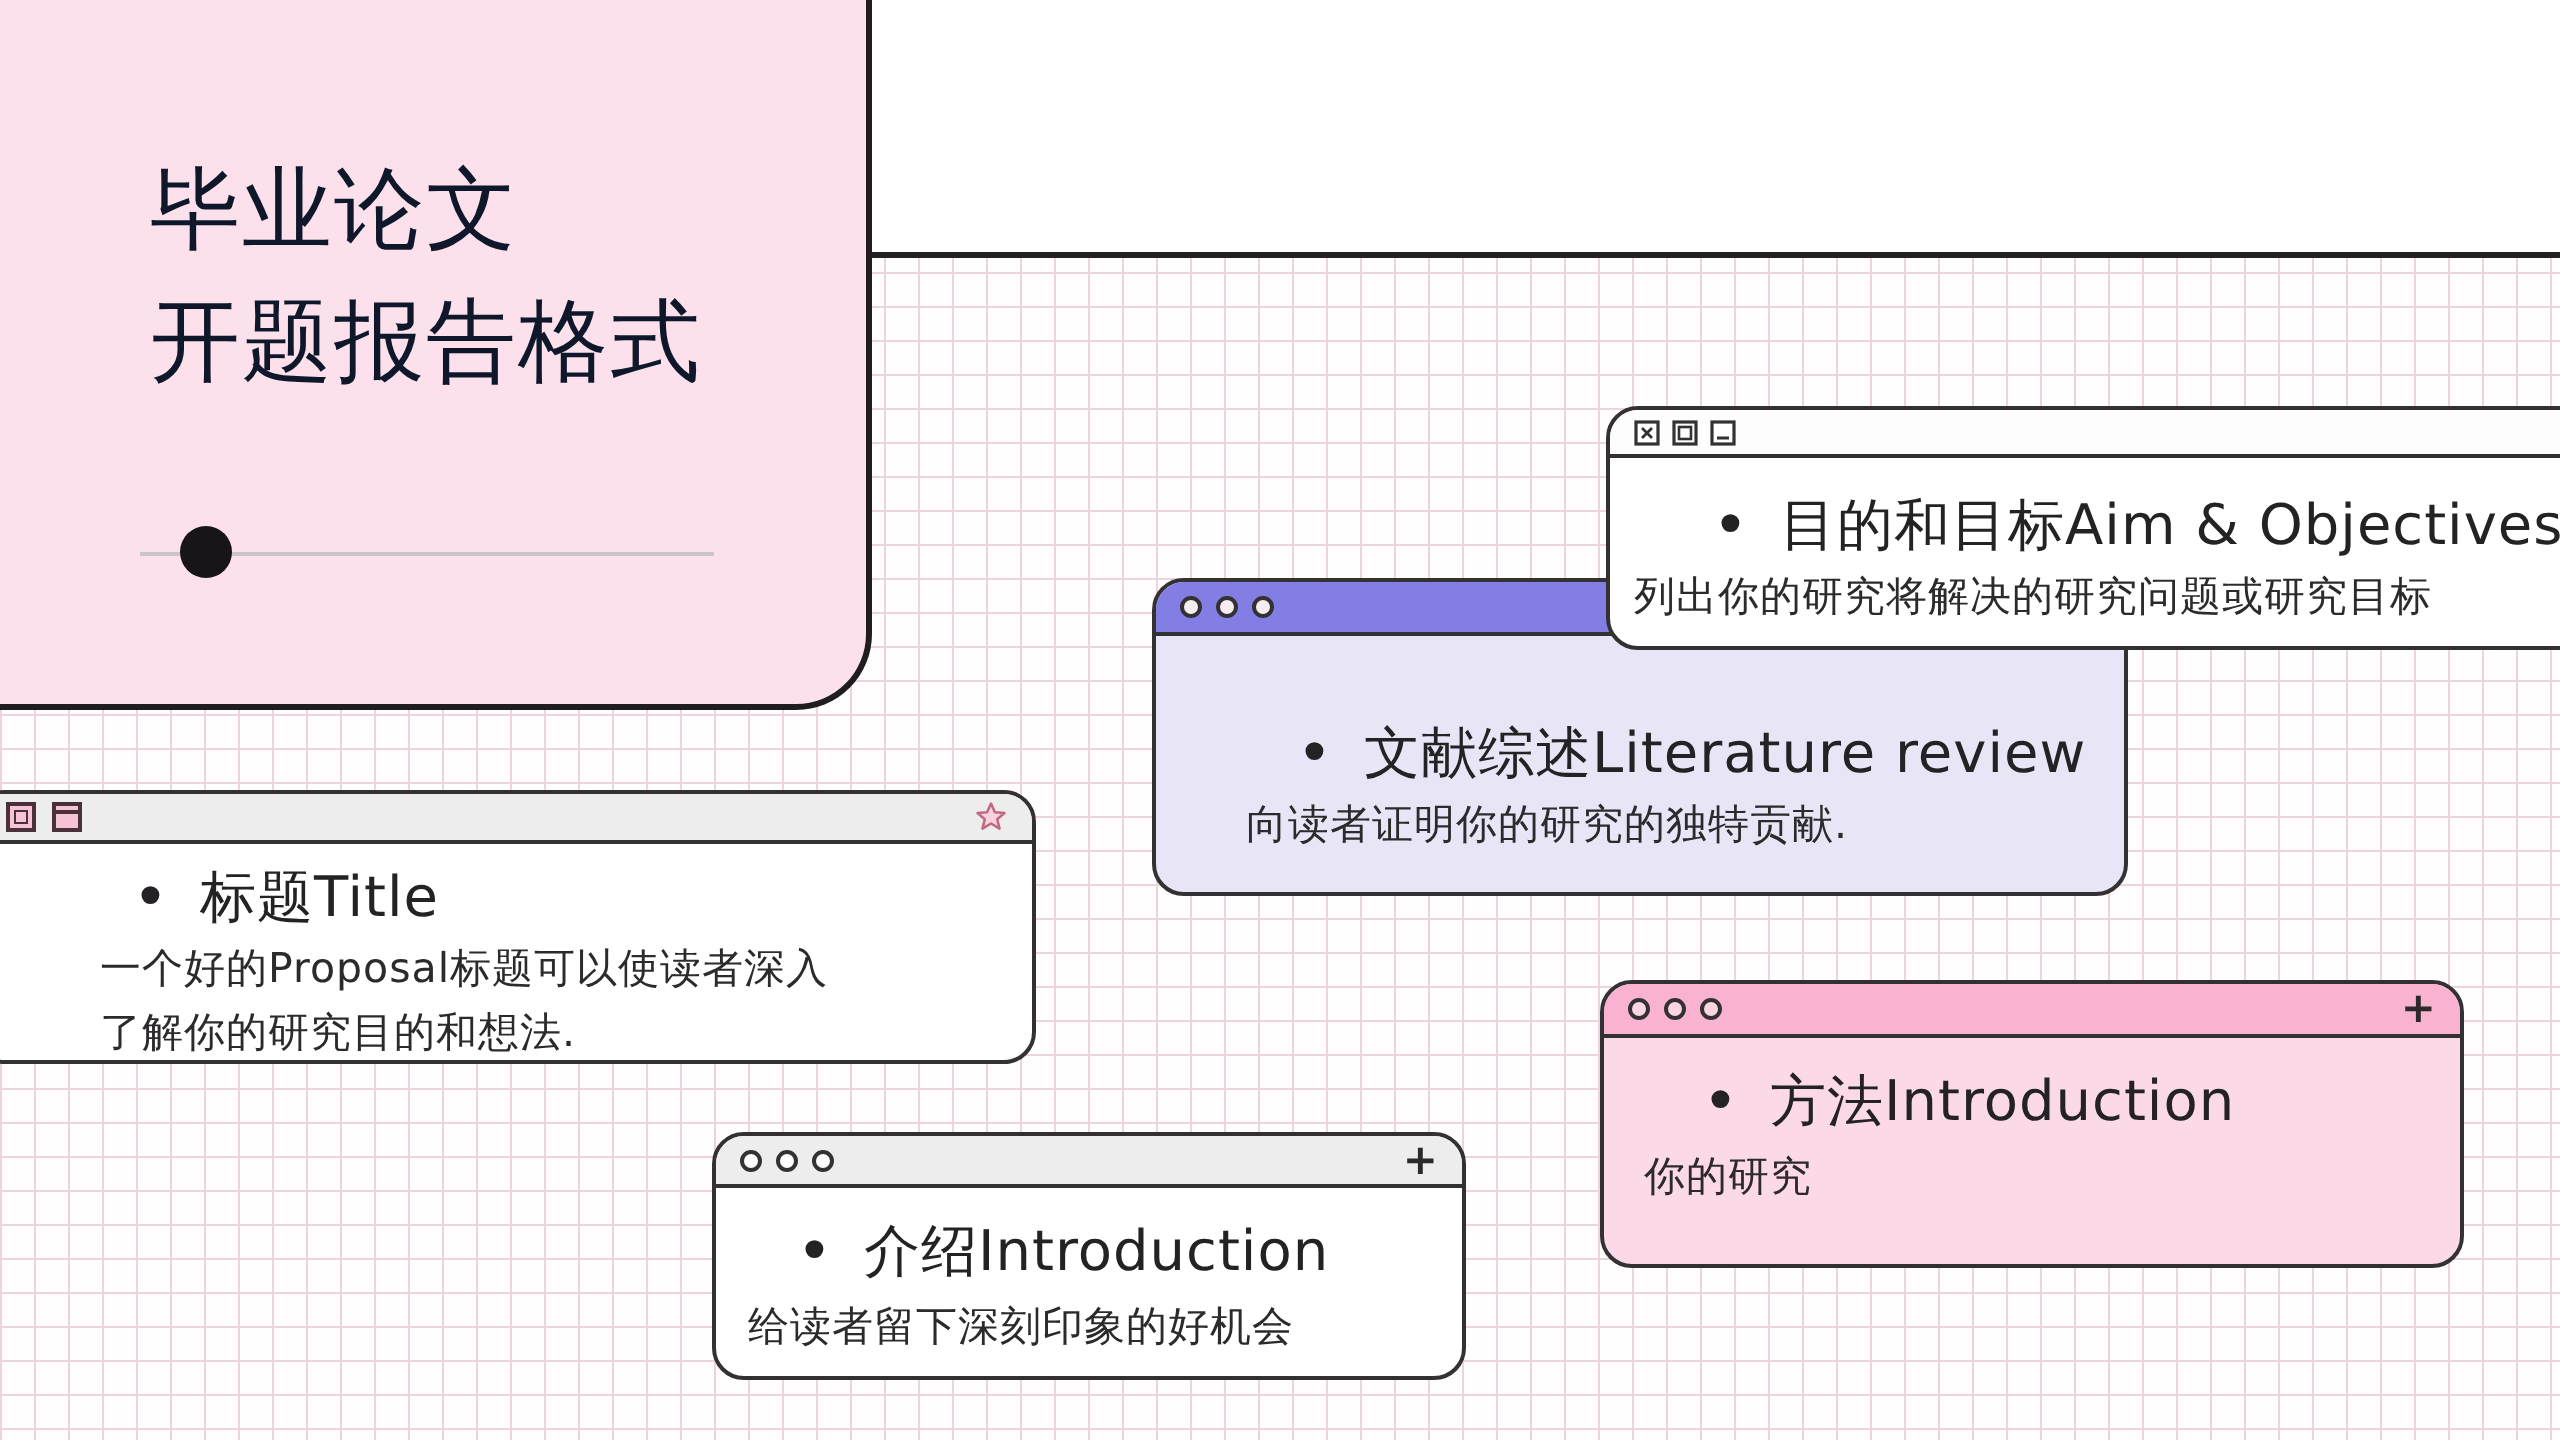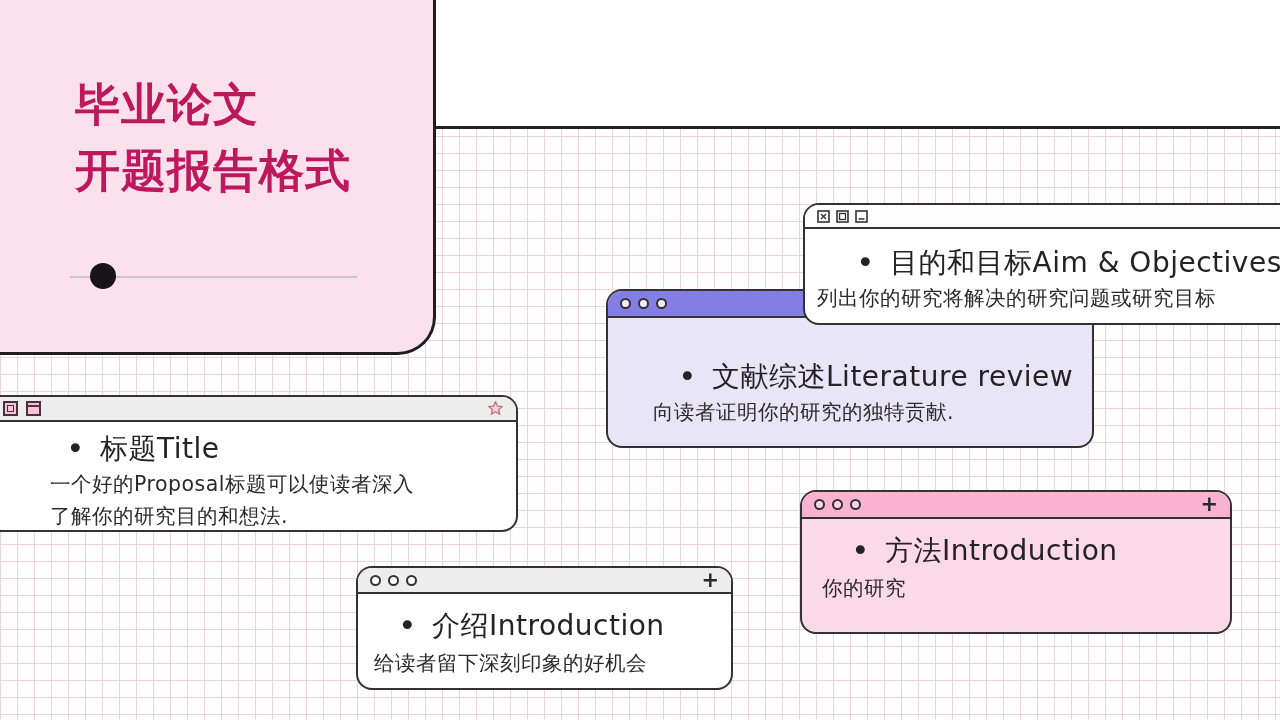--- a/index.html
+++ b/index.html
@@ -20,21 +20,21 @@
   }
   
   .title-card{
     position:absolute;left:0;top:0;width:433px;height:352px;
     background:#fce1ec;
     border-right:3px solid #1f1d1f;border-bottom:3px solid #1f1d1f;
     border-bottom-right-radius:38px;z-index:4;
   }
   .slide-title{
     position:absolute;left:75px;top:72px;margin:0;
-    font-size:45px;line-height:66px;font-weight:700;color:#be185d;letter-spacing:1px;
+    font-size:45px;line-height:66px;font-weight:400;color:#0f172a;letter-spacing:1px;
   }
   .slider-line{position:absolute;left:70px;top:276px;width:287px;height:2px;background:#c8c6c7;}
   .slider-dot{position:absolute;left:90px;top:263px;width:26px;height:26px;border-radius:50%;background:#171517;}
 
   
   .win{
     position:absolute;border:2px solid #343134;border-radius:16px;
     background:#fff;box-sizing:border-box;overflow:hidden;
   }
   .winbar{
@@ -50,21 +50,21 @@
   .circle{width:11px;height:11px;border-radius:50%;border:2px solid #343134;box-sizing:border-box;}
   .plus{font-size:21px;font-weight:600;color:#2b292b;line-height:1;}
   .sq-icon{display:block;}
 
   
   .win-aim{left:803px;top:203px;width:500px;height:122px;z-index:3;}
   .win-aim .winbar{height:24px;background:#fdfdfd;gap:6px;}
   .win-aim .wbody{padding:15px 0 0 52px;}
   .win-aim .wdesc{padding-left:-40px;margin-left:-40px;}
 
-  .win-lit{left:606px;top:289px;width:488px;height:159px;z-index:2;background:#e8e6f6;}
+  .win-lit{left:576px;top:289px;width:488px;height:159px;z-index:2;background:#e8e6f6;}
   .win-lit .winbar{height:27px;background:#837ee3;}
   .win-lit .circle{background:#f6edf1;}
   .win-lit .wbody{padding:40px 0 0 71px;}
   .win-lit .wdesc{margin-left:-26px;}
 
   .win-title{left:-14px;top:395px;width:532px;height:137px;z-index:2;}
   .win-title .winbar{height:25px;background:#ededed;gap:8px;padding-left:15px;}
   .win-title .wbody{padding:8px 0 0 79px;}
   .win-title .wdesc{margin-left:-17px;}
   .pink-sq{width:15px;height:15px;background:#f6c3d6;border:2px solid #4a3038;box-sizing:border-box;position:relative;}

